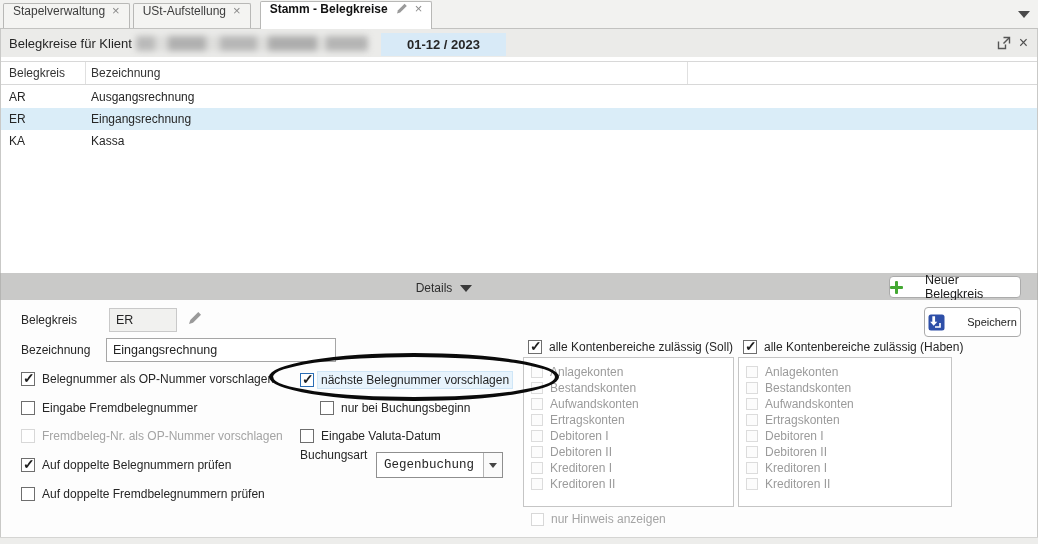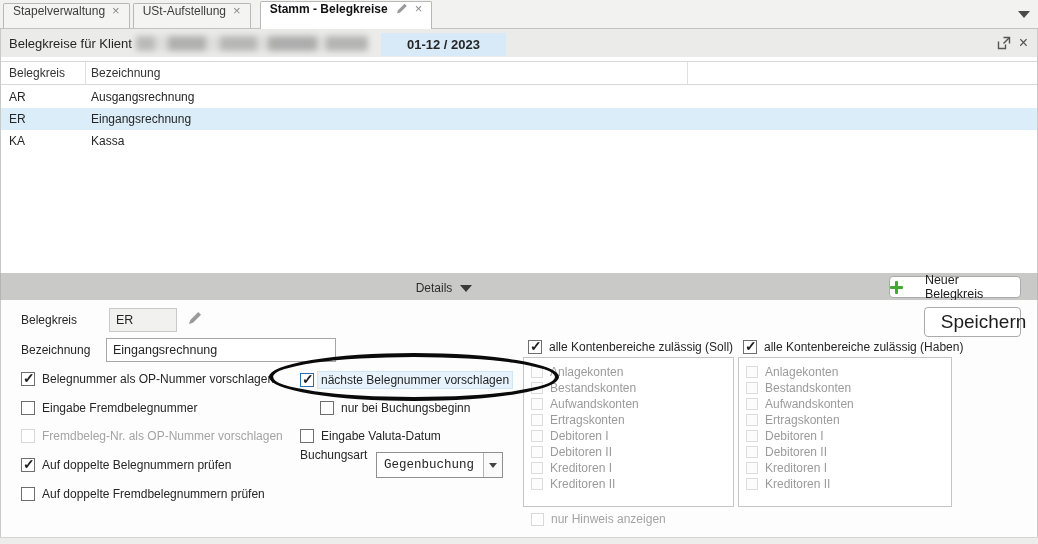--- a/index.html
+++ b/index.html
@@ -40,21 +40,21 @@
   .btn { background:#ffffff; border:1px solid #ababab; border-radius:4px; display:flex; align-items:center; gap:22px; font-size:12.5px; color:#1d1d1d; justify-content:center; }
   .new-btn { position:absolute; right:16px; top:3px; width:132px; height:22px; }
   .plus-icon { position:relative; width:13px; height:13px; }
   .plus-icon::before { content:""; position:absolute; left:5px; top:0; width:3px; height:13px; background:#43a832; border-radius:1px; }
   .plus-icon::after { content:""; position:absolute; left:0; top:5px; width:13px; height:3px; background:#43a832; border-radius:1px; }
 
   
   .panel { position:absolute; left:0; top:300px; width:1038px; height:237px; background:#fdfdfd; border-left:1px solid #c9c9c7; border-right:1px solid #c9c9c7; }
   .bottom-strip { position:absolute; left:0; top:537px; width:1038px; height:7px; background:#ededeb; border-top:1px solid #d5d5d3; }
 
-  .save-btn { position:absolute; right:16px; top:7px; width:97px; height:30px; font-size:19px; }
+  .save-btn { position:absolute; right:16px; top:7px; width:97px; height:30px; font-size:11px; }
 
   .flabel { position:absolute; color:#262626; white-space:nowrap; }
   .input { position:absolute; border:1px solid #a6a6a6; background:#fff; display:flex; align-items:center; padding-left:6px; font-size:12.5px; }
   .input.readonly { background:#f1f1ef; border-color:#c9c9c9; }
   .pencil { position:absolute; }
 
   
   .cb { position:absolute; display:flex; align-items:center; gap:7px; white-space:nowrap; }
   .cb .box { width:14px; height:14px; border:1px solid #6e6e6e; background:#fff; position:relative; flex:none; }
   .cb.checked .box::after { content:"\2713"; position:absolute; left:1px; top:-3px; font-size:14px; font-weight:bold; color:#1f1f1f; }

